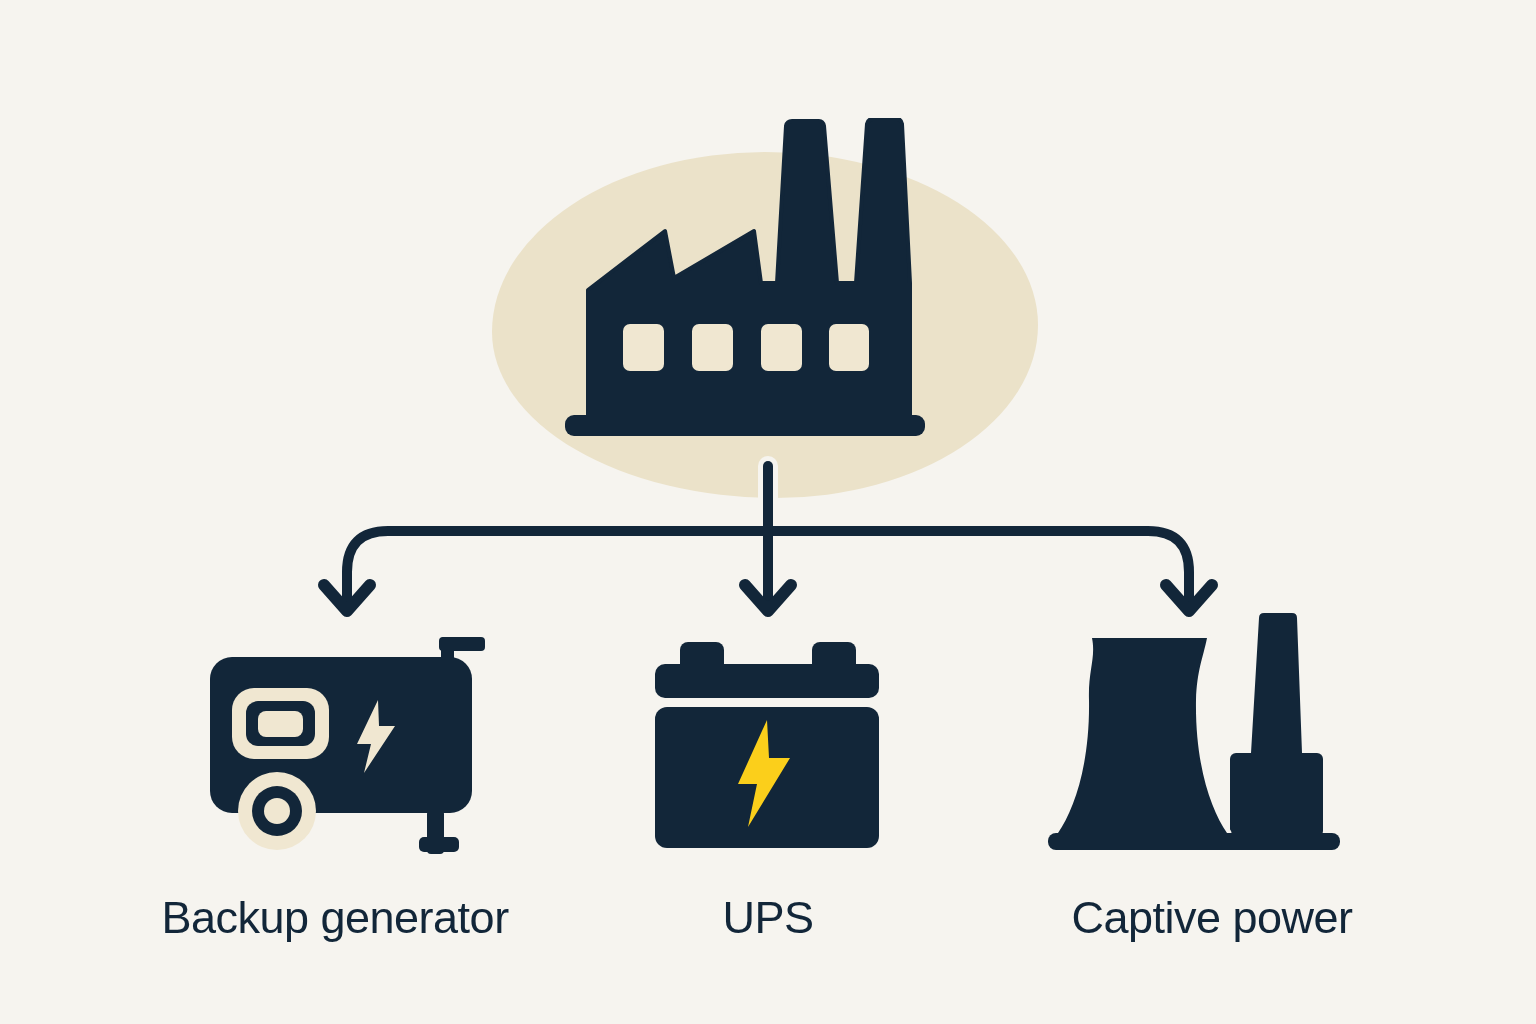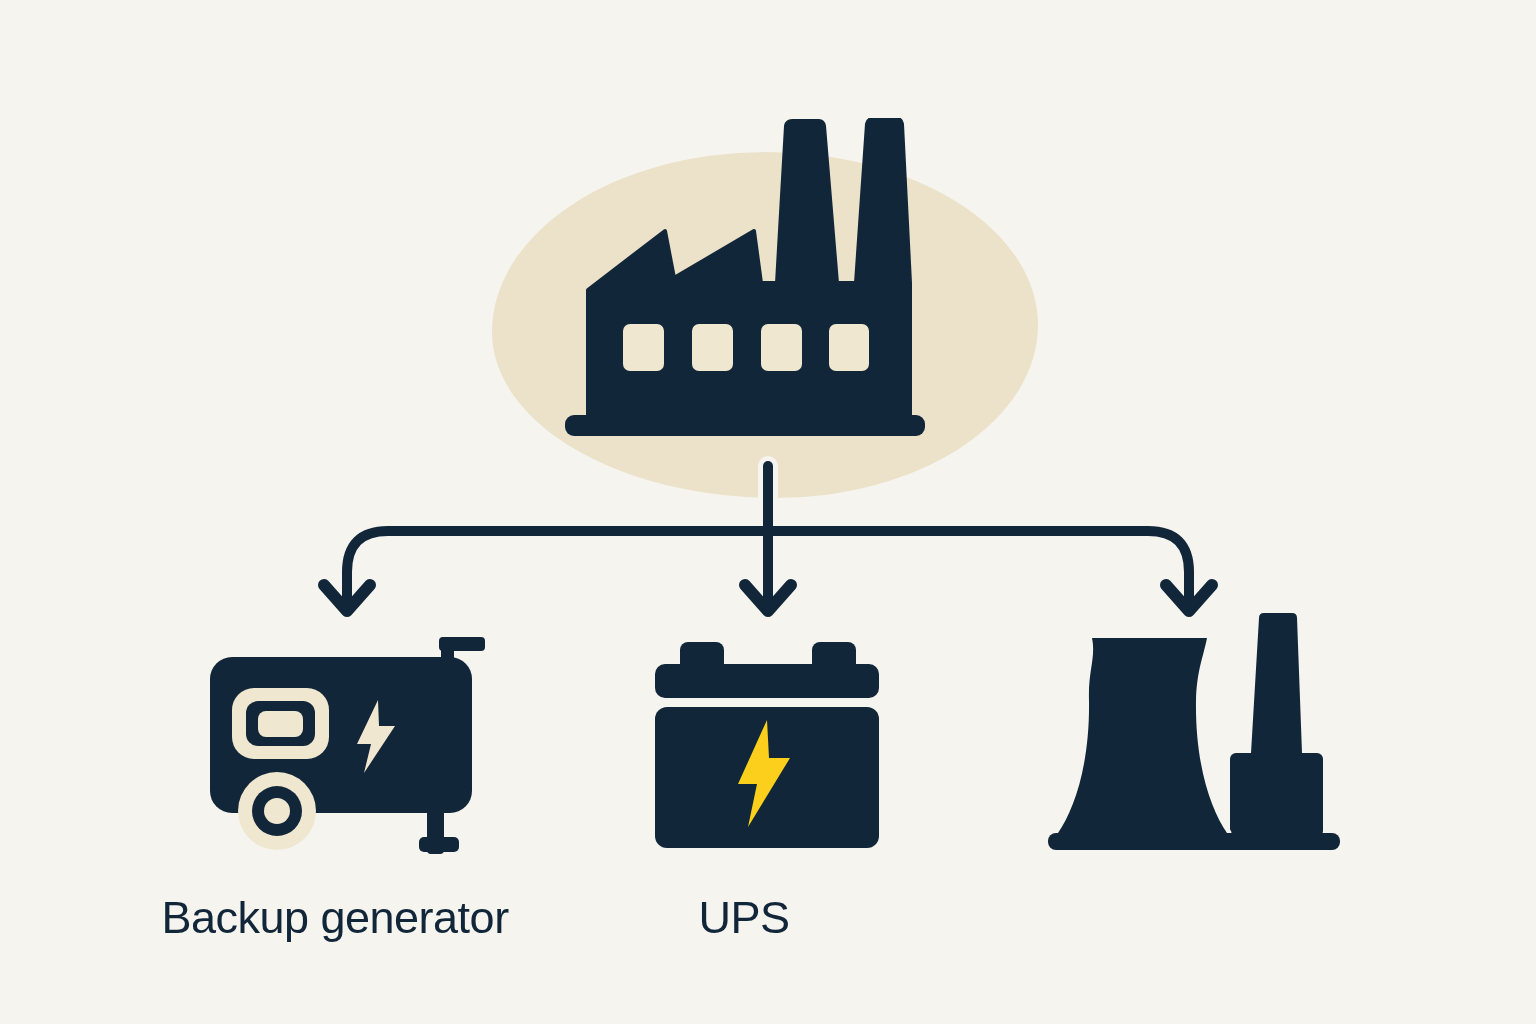--- a/index.html
+++ b/index.html
@@ -25,21 +25,21 @@
   .navy{fill:var(--navy);}
   .cream{fill:var(--cream);}
   .yellow{fill:var(--yellow);}
   .nofill{fill:none;}
   .node-label{
     position:absolute;top:892px;transform:translateX(-50%);
     color:var(--navy);
     font-size:45px;font-weight:400;letter-spacing:-0.5px;white-space:nowrap;
   }
   .label-left{left:335px;}
-  .label-center{left:744px;}
+  .label-center{left:768px;}
   .label-right{left:1212px;}
 </style>
 </head>
 <body>
 
 <div class="stage">
 
   <div class="blob"></div>
 
   <svg class="abs" style="left:565px;top:118px;" width="360" height="320" viewBox="0 0 360 320">
@@ -88,14 +88,15 @@
   <svg class="abs" style="left:1045px;top:608px;" width="295" height="245" viewBox="0 0 295 245">
     <path class="navy" d="M214,10 Q214,5 219,5 L247,5 Q252,5 252,10 L257,145 L206,145 Z"></path>
     <rect class="navy" x="185" y="145" width="93" height="84" rx="6"></rect>
     <path class="navy" stroke="var(--background)" stroke-width="9" stroke-linejoin="round" style="paint-order:stroke;" d="M47,30 L162,30 C158,50 152,62 151,92 C150,157 166,202 182,225
              L13,225 C29,202 45,157 44,92 C43,62 51,50 47,30 Z"></path>
     <rect class="navy" x="3" y="225" width="292" height="17" rx="8"></rect>
   </svg>
 
   <div class="node-label label-left">Backup generator</div>
   <div class="node-label label-center">UPS</div>
+  <div class="node-label label-right">Captive power</div>
 
 </div>
 
 </body></html>

